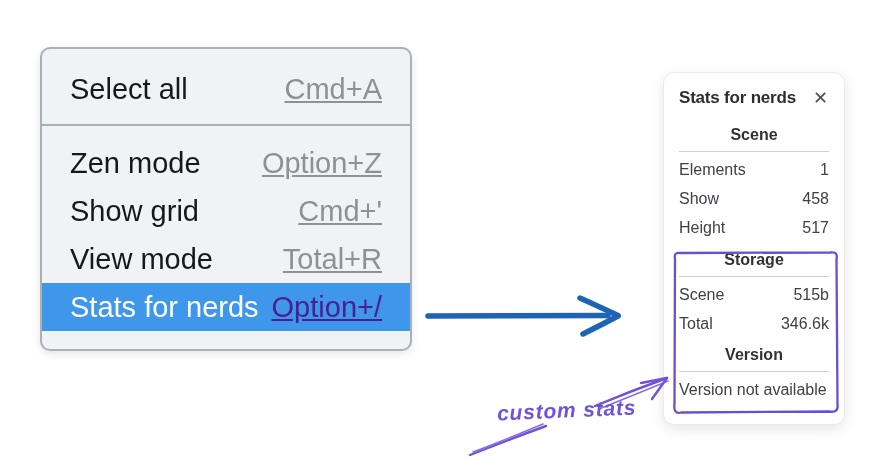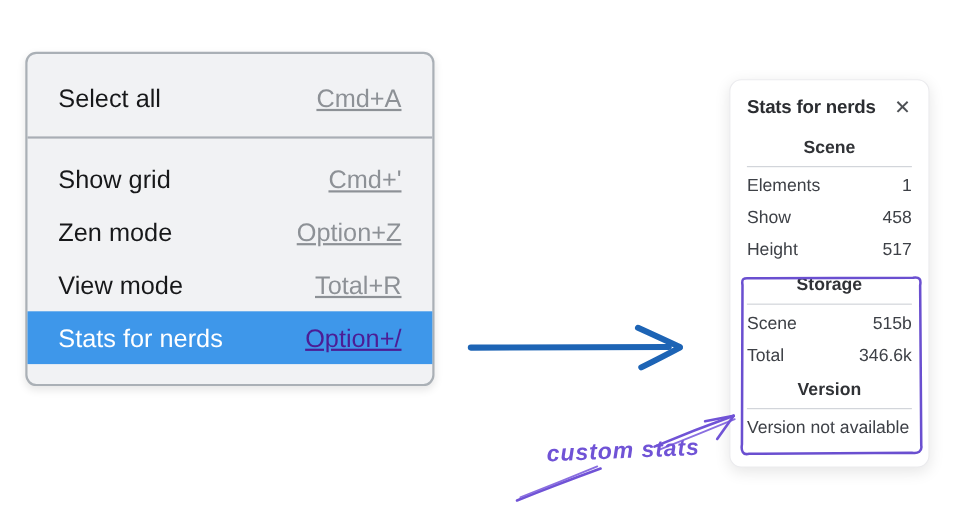--- a/index.html
+++ b/index.html
@@ -7,28 +7,28 @@
   body {
     position: relative;
     background: #ffffff;
     font-family: "Liberation Sans", "DejaVu Sans", sans-serif;
     overflow: hidden;
   }
 
   
   .context-menu {
     position: absolute;
-    left: 23px; top: 47px;
+    left: 40px; top: 47px;
     width: 372px;
     background: #f1f2f4;
     border: 2px solid #aab0b6;
     border-radius: 10px;
     box-shadow: 0 3px 8px rgba(0,0,0,0.10);
     padding: 16px 0 18px 0;
-    font-size: 23px;
+    font-size: 29px;
     color: #17181a;
   }
   .menu-item {
     height: 48px;
     padding: 0 28px;
     display: flex;
     align-items: center;
     justify-content: space-between;
     cursor: default;
   }
@@ -140,27 +140,27 @@
 <div class="context-menu">
 
   <div class="menu-item">
     <span class="label">Select all</span>
     <span class="shortcut">Cmd+A</span>
   </div>
 
   <div class="menu-divider"></div>
 
   <div class="menu-item">
+    <span class="label">Zen mode</span>
+    <span class="shortcut">Option+Z</span>
+  </div>
+
+  <div class="menu-item">
     <span class="label">Show grid</span>
     <span class="shortcut">Cmd+'</span>
-  </div>
-
-  <div class="menu-item">
-    <span class="label">Zen mode</span>
-    <span class="shortcut">Option+Z</span>
   </div>
 
   <div class="menu-item">
     <span class="label">View mode</span>
     <span class="shortcut">Total+R</span>
   </div>
 
   <div class="menu-item highlighted">
     <span class="label">Stats for nerds</span>
     <span class="shortcut">Option+/</span>

